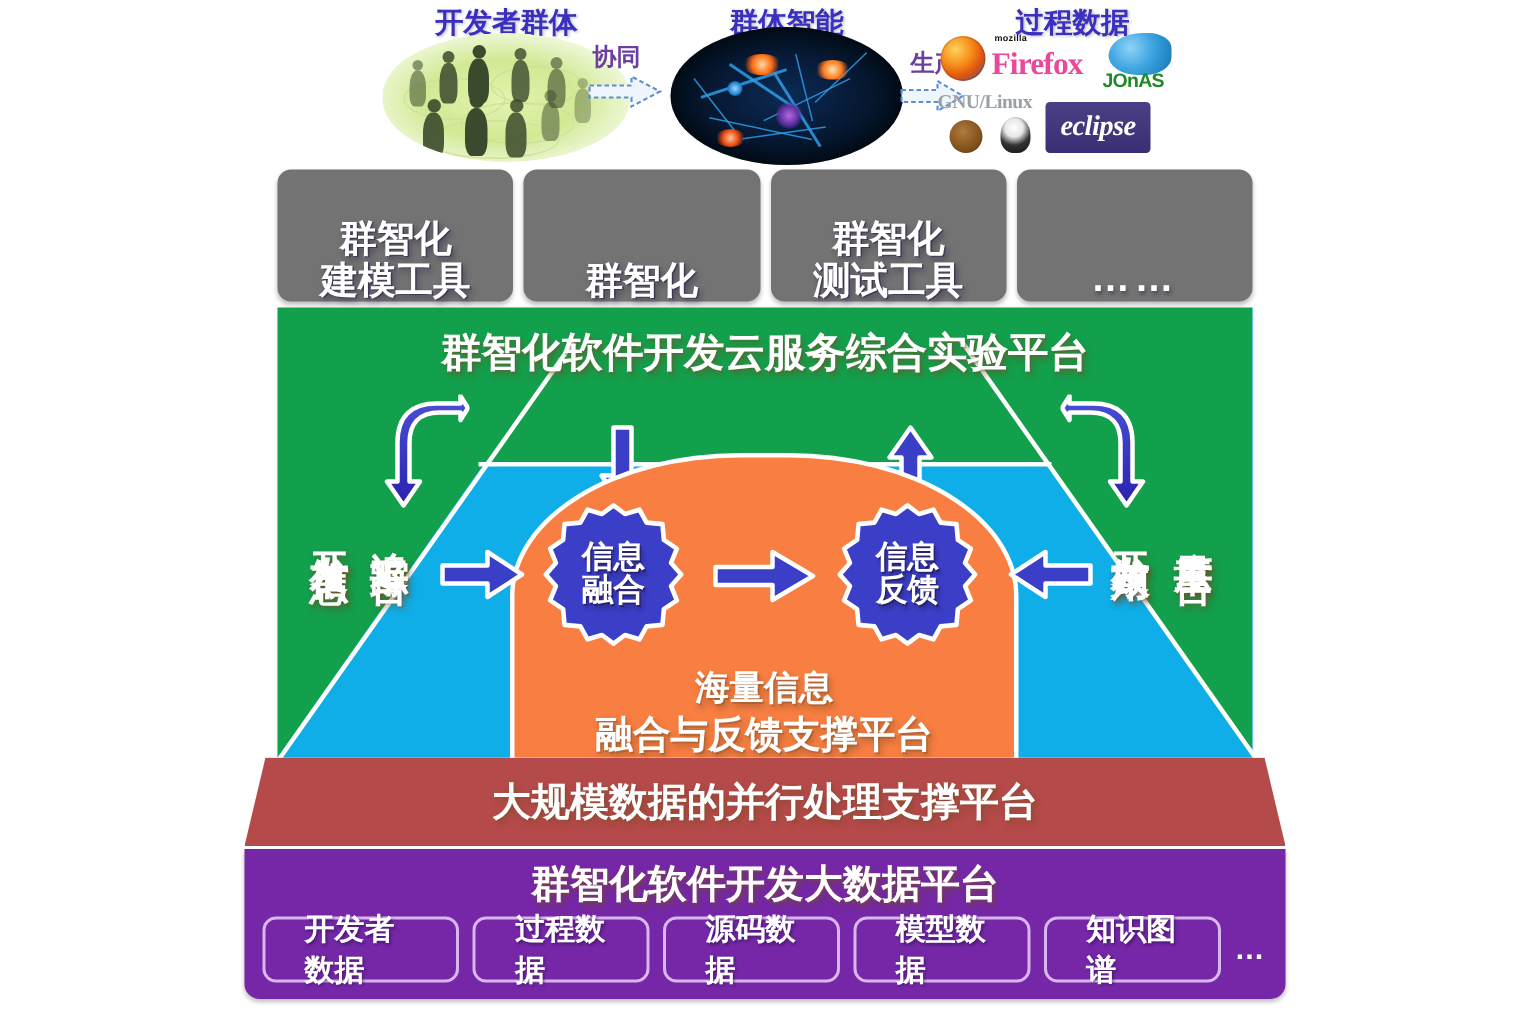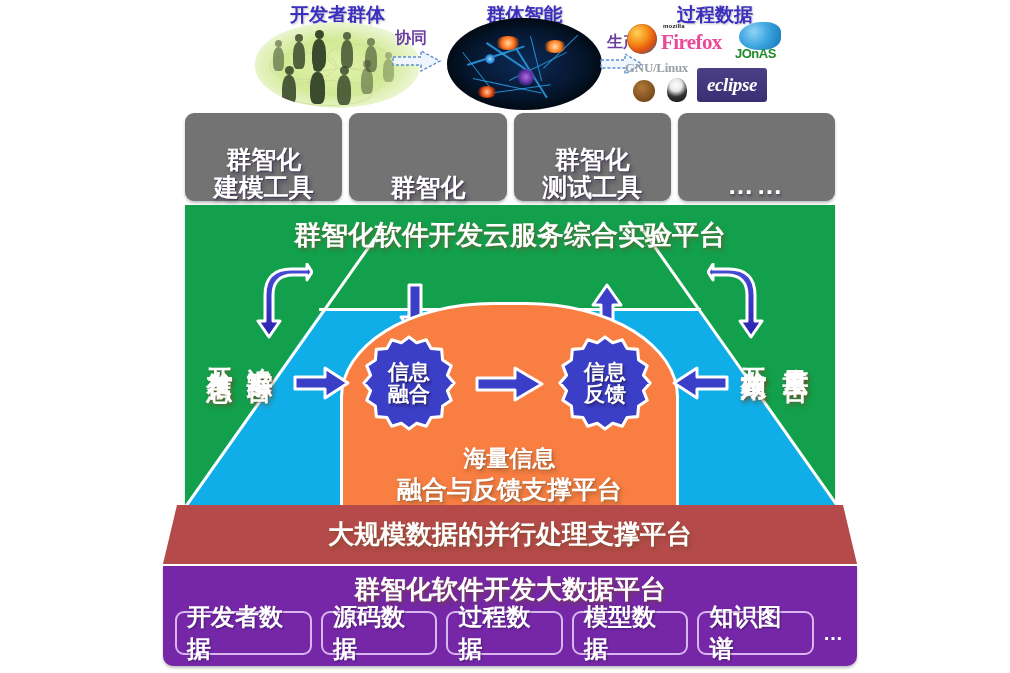--- a/index.html
+++ b/index.html
@@ -120,22 +120,22 @@
          font-size:26px;}
 
   
   .purple{position:absolute;left:163px;top:566px;width:694px;height:100px;
      background:#7527a8;border-radius:0 0 10px 10px;
      box-shadow:0 2px 3px rgba(0,0,0,.25);}
   .ptitle{position:absolute;left:0;top:6px;width:694px;text-align:center;font-size:26px;}
   .pboxes{position:absolute;left:12px;top:44px;width:670px;height:46px;
      display:flex;align-items:center;gap:9px;}
   .pbox{height:40px;border:2px solid #d9b6ee;border-radius:9px;
-        display:flex;align-items:center;justify-content:center;padding:0 10px;
-        color:#fff;font-weight:bold;font-size:24px;
+        display:flex;align-items:center;justify-content:center;padding:0 26px;
+        color:#fff;font-weight:bold;font-size:20px;
         text-shadow:1px 1px 2px rgba(30,10,50,.5);}
   .pdots{color:#fff;font-size:20px;font-weight:bold;letter-spacing:2px;}
 </style>
 </head>
 <body>
 
 <div class="stage">
 
   <div class="abs banner">
 
@@ -338,21 +338,21 @@
 
   <div class="red">
     <div class="redshape"></div>
     <div class="redtx ol-w">大规模数据的并行处理支撑平台</div>
   </div>
 
   <div class="purple">
     <div class="ptitle ol-w">群智化软件开发大数据平台</div>
     <div class="pboxes">
       <div class="pbox" style="flex:1.22;">开发者数据</div>
+      <div class="pbox" style="flex:1;">过程数据</div>
       <div class="pbox" style="flex:1;">源码数据</div>
-      <div class="pbox" style="flex:1;">过程数据</div>
       <div class="pbox" style="flex:1;">模型数据</div>
       <div class="pbox" style="flex:1;">知识图谱</div>
       <div class="pdots">…</div>
     </div>
   </div>
 
 </div>
 
 </body></html>

